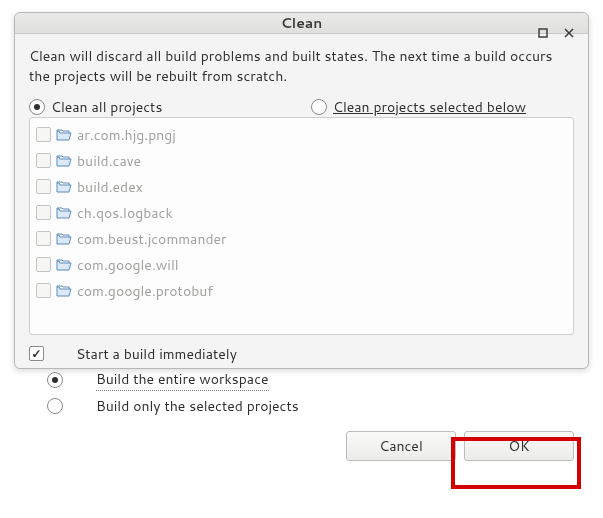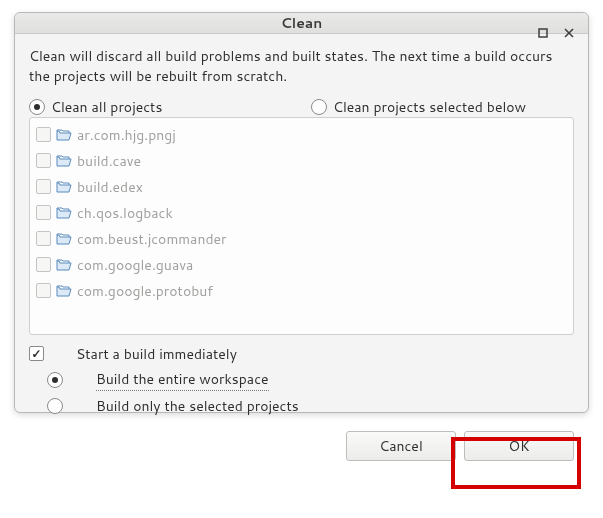--- a/index.html
+++ b/index.html
@@ -12,21 +12,21 @@
     font-family: "Cantarell", "Segoe UI", "Helvetica Neue", Arial, sans-serif;
     font-size: 14px;
     color: #2e2e2e;
     overflow: hidden;
   }
   .window {
     position: absolute;
     left: 14px;
     top: 12px;
     width: 575px;
-    height: 401px;
+    height: 357px;
     border: 1px solid #b7b7b7;
     border-radius: 6px;
     background: #f4f4f4;
     box-shadow: 0 2px 6px rgba(0,0,0,0.15);
     display: flex;
     flex-direction: column;
   }
   .titlebar {
     height: 40px;
     background: linear-gradient(#e9e9e7, #dfdfdd);
@@ -73,21 +73,21 @@
     line-height: 1.45;
     margin-bottom: 10px;
   }
   .radio-row {
     display: flex;
     gap: 10px;
     margin-bottom: 0;
     align-items: center;
   }
   .radio-row .col1 { flex: 0 0 272px; display: flex; align-items: center; }
-  .radio-row .col2 { flex: 1; display: flex; align-items: center; }
+  .radio-row .col2 { flex: 1; display: flex; align-items: center; text-decoration: underline; }
   .radio {
     width: 16px; height: 16px;
     border: 1px solid #8a8a88;
     border-radius: 50%;
     background: #fff;
     display: inline-flex;
     align-items: center;
     justify-content: center;
     margin-right: 6px;
     flex-shrink: 0;
@@ -260,21 +260,21 @@
   <path d="M1 3 L1 2 L6 2 L7 3 L13 3 L13 5" fill="none" stroke="#5a8bbd" stroke-width="1"></path>
 </svg>
           <span class="proj-label">com.beust.jcommander</span>
         </div>
         <div class="proj-item">
           <span class="chk"></span>
           <svg class="folder-icon" viewBox="0 0 16 14">
   <path d="M1 3 L1 12 L13 12 L15 5 L4 5 L3 3 Z" fill="#dce9f7" stroke="#5a8bbd" stroke-width="1"></path>
   <path d="M1 3 L1 2 L6 2 L7 3 L13 3 L13 5" fill="none" stroke="#5a8bbd" stroke-width="1"></path>
 </svg>
-          <span class="proj-label">com.google.guava</span>
+          <span class="proj-label">com.google.will</span>
         </div>
         <div class="proj-item">
           <span class="chk"></span>
           <svg class="folder-icon" viewBox="0 0 16 14">
   <path d="M1 3 L1 12 L13 12 L15 5 L4 5 L3 3 Z" fill="#dce9f7" stroke="#5a8bbd" stroke-width="1"></path>
   <path d="M1 3 L1 2 L6 2 L7 3 L13 3 L13 5" fill="none" stroke="#5a8bbd" stroke-width="1"></path>
 </svg>
           <span class="proj-label">com.google.protobuf</span>
         </div>
       </div>

